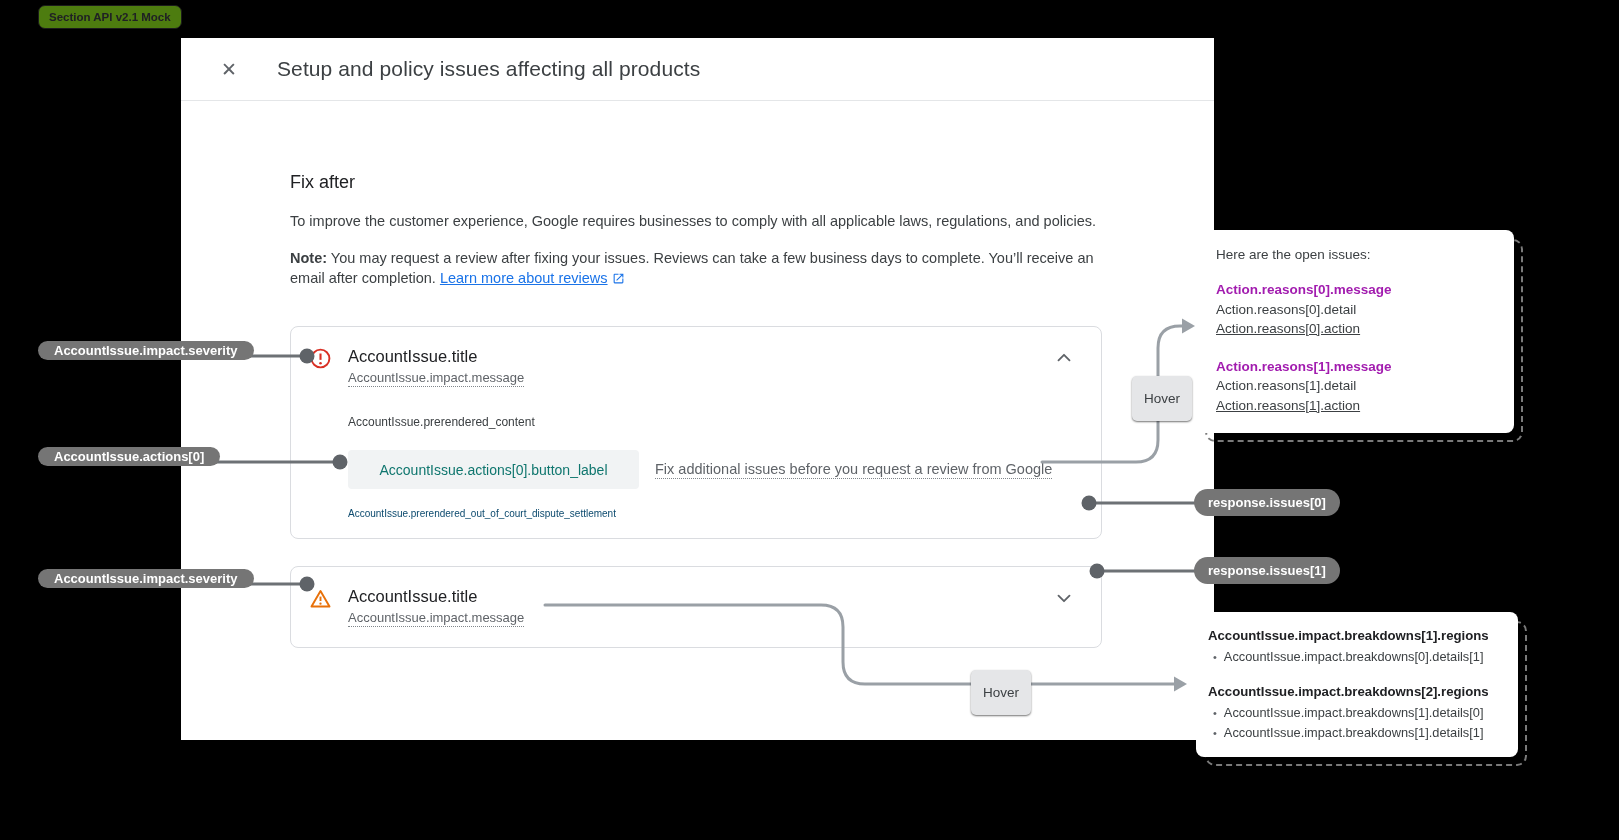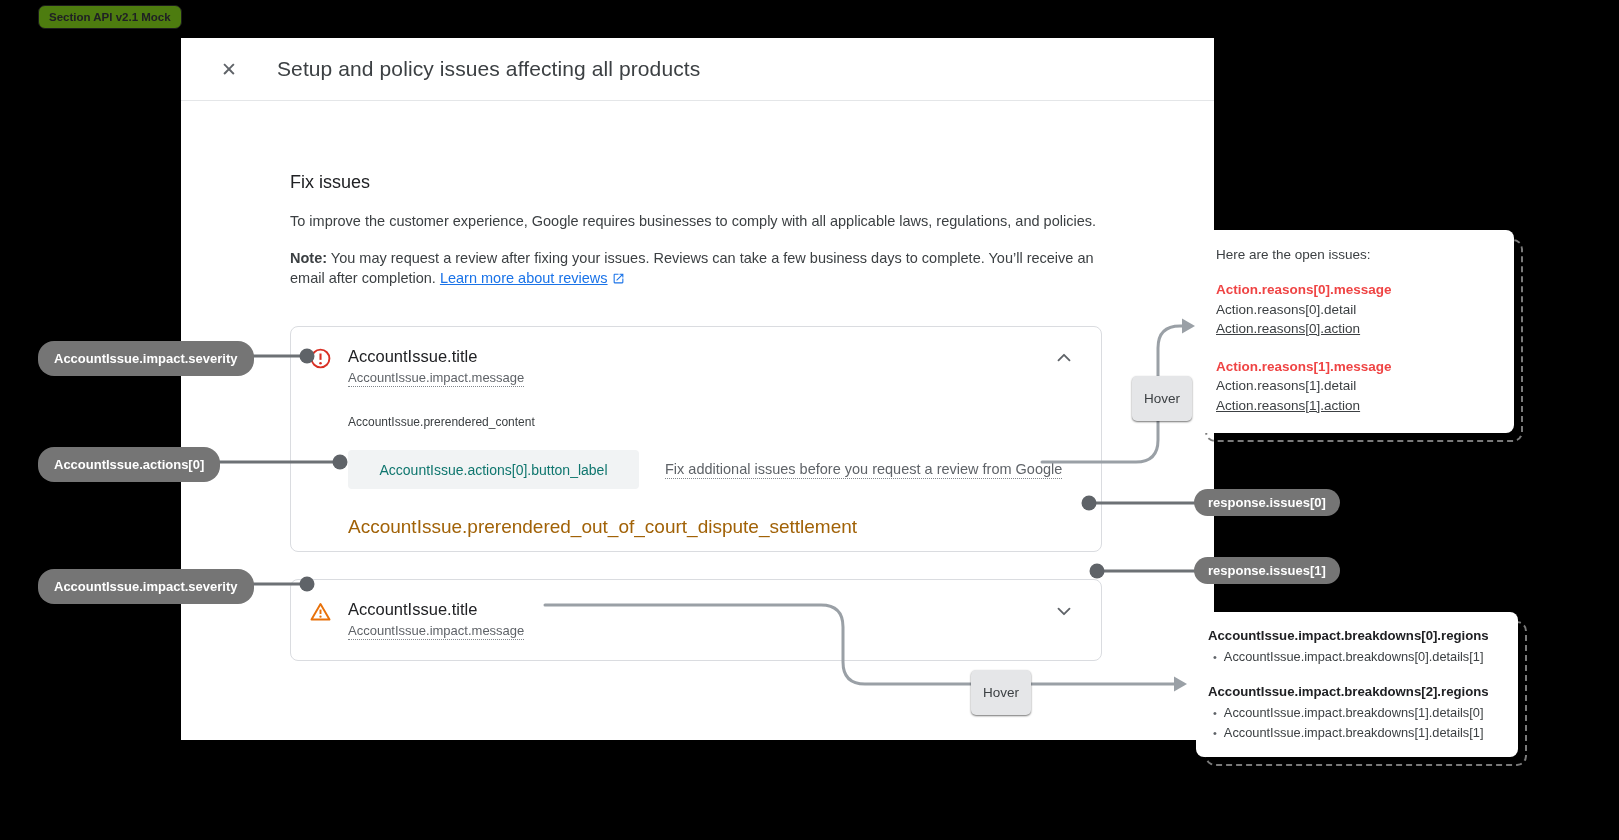--- a/index.html
+++ b/index.html
@@ -57,33 +57,33 @@
   .chev { margin-left:auto; margin-top:0; cursor:pointer; }
 
   .card-body { padding:0 26px 17px 57px; }
   .prerendered { font-size:12px; color:#3c4043; line-height:15px; margin-top:28px; }
   .action-row { display:flex; align-items:center; margin-top:20px; }
   .mock-btn {
     background:#f1f3f4; color:#0f766e; border:none; border-radius:4px;
     width:291px; height:39px; font-size:14px; font-family:inherit; cursor:pointer;
   }
   .fix-link {
-    margin-left:26px; font-size:14.5px; color:#5f6368;
+    margin-left:16px; font-size:14.5px; color:#5f6368;
     border-bottom:1.5px dotted #80868b; padding-bottom:1px; cursor:pointer; white-space:nowrap;
   }
-  .settlement { font-size:19px; color:#a16207; line-height:15px; margin-top:30px; }
+  .settlement { font-size:10px; color:#0c4a6e; line-height:15px; margin-top:17px; }
   .card2 .card-header { padding-bottom:20px; }
 
   
   .connectors { position:absolute; left:0; top:0; z-index:3; pointer-events:none; }
 
   
   .pill {
     position:absolute; z-index:4; background:#757575; color:#fff;
-    font-size:13px; font-weight:700; padding:10px 16px; border-radius:16px; white-space:nowrap;
+    font-size:13px; font-weight:700; padding:2px 16px; border-radius:16px; white-space:nowrap;
   }
   .pill-right { padding:6px 14px; border-radius:14px; }
   .pill-sev1 { left:38px; top:341px; }
   .pill-act  { left:38px; top:447px; }
   .pill-sev2 { left:38px; top:569px; }
   .pill-resp0 { left:1194px; top:489px; }
   .pill-resp1 { left:1194px; top:557px; }
 
   .hover-chip {
     position:absolute; z-index:4; background:#e5e6e8; color:#3c4043;
@@ -101,21 +101,21 @@
   }
   .tip-card {
     position:relative; background:#fff; border-radius:8px; box-sizing:border-box; width:100%;
   }
   .tip1 { left:1196px; top:230px; width:318px; }
   .tip1 .tip-card { padding:17px 20px 18px; }
   .tip-heading { font-size:13.5px; color:#3c4043; margin:0 0 18px; }
   .tip-group { margin-bottom:18px; }
   .tip-group:last-child { margin-bottom:0; }
   .tip-line { font-size:13.5px; line-height:19.5px; color:#3c4043; }
-  .tip-line.msg { font-weight:700; color:#ef4444; }
+  .tip-line.msg { font-weight:700; color:#a21caf; }
   .tip-line.act { text-decoration:underline; cursor:pointer; }
 
   .tip2 { left:1196px; top:612px; width:322px; }
   .tip2 .tip-card { padding:14px 12px 14px; }
   .bd-group { margin-bottom:15px; }
   .bd-group:last-child { margin-bottom:0; }
   .bd-title { font-size:13.2px; font-weight:700; color:#202124; line-height:19px; margin-bottom:2px; white-space:nowrap; }
   .bd-item { display:flex; align-items:baseline; font-size:12.8px; color:#3c4043; line-height:19px; white-space:nowrap; }
   .bd-item::before { content:"\2022"; color:#5f6368; font-size:11px; margin:0 7px 0 5px; }
 </style>
@@ -126,21 +126,21 @@
 
 <div class="dialog">
   <div class="dialog-header">
     <span class="close-btn">
       <span>✕</span>
     </span>
     <span class="dialog-title">Setup and policy issues affecting all products</span>
   </div>
 
   <div class="content">
-    <div class="fix-heading">Fix issues</div>
+    <div class="fix-heading">Fix after</div>
     <p class="intro">To improve the customer experience, Google requires businesses to comply with all applicable laws, regulations, and policies.</p>
     <p class="note"><b>Note:</b><span> You may request a review after fixing your issues. Reviews can take a few business days to complete. You’ll receive an email after completion. </span><span class="learn-link"><span>Learn more about reviews</span><span class="ext-ico"><svg width="13" height="13" viewBox="0 0 24 24">
               <path d="M19 19H5V5h7V3H5a2 2 0 0 0-2 2v14a2 2 0 0 0 2 2h14a2 2 0 0 0 2-2v-7h-2zM14 3v2h3.59l-9.83 9.83 1.41 1.41L19 6.41V10h2V3z" fill="#1a73e8"></path>
             </svg></span></span></p>
 
     <div class="card card1">
       <div class="card-header">
         <span class="sev-icon">
           <svg width="23" height="23" viewBox="0 0 24 24">
             <circle cx="12" cy="12" r="9.3" fill="none" stroke="#d93025" stroke-width="2"></circle>
@@ -235,21 +235,21 @@
       <div class="tip-line">Action.reasons[1].detail</div>
       <div class="tip-line act">Action.reasons[1].action</div>
     </div>
   </div>
 </div>
 
 <div class="tip-wrap tip2">
   <div class="tip-shadow"></div>
   <div class="tip-card">
     <div class="bd-group">
-      <div class="bd-title">AccountIssue.impact.breakdowns[0].regions</div>
+      <div class="bd-title">AccountIssue.impact.breakdowns[1].regions</div>
       <div class="bd-item">AccountIssue.impact.breakdowns[0].details[1]</div>
     </div>
     <div class="bd-group">
       <div class="bd-title">AccountIssue.impact.breakdowns[2].regions</div>
       <div class="bd-item">AccountIssue.impact.breakdowns[1].details[0]</div>
       <div class="bd-item">AccountIssue.impact.breakdowns[1].details[1]</div>
     </div>
   </div>
 </div>
 

